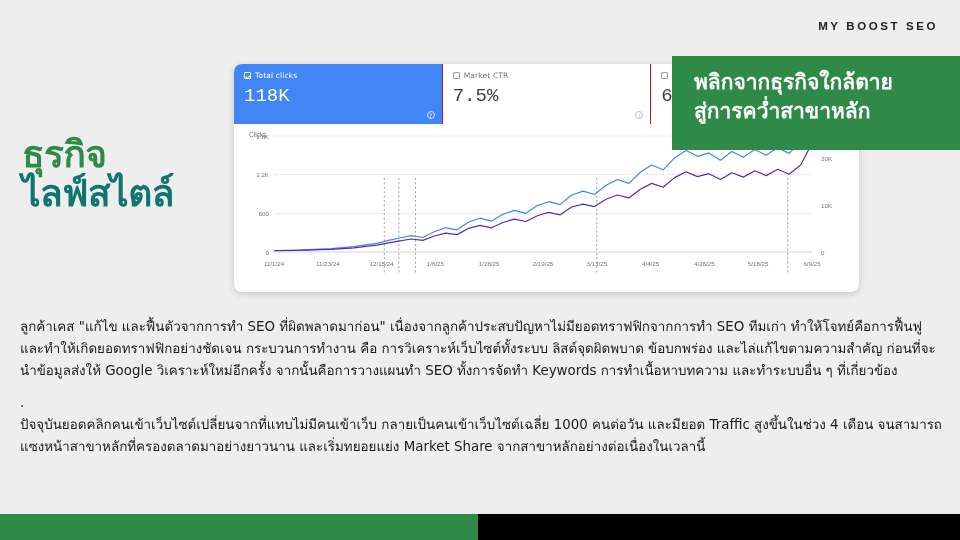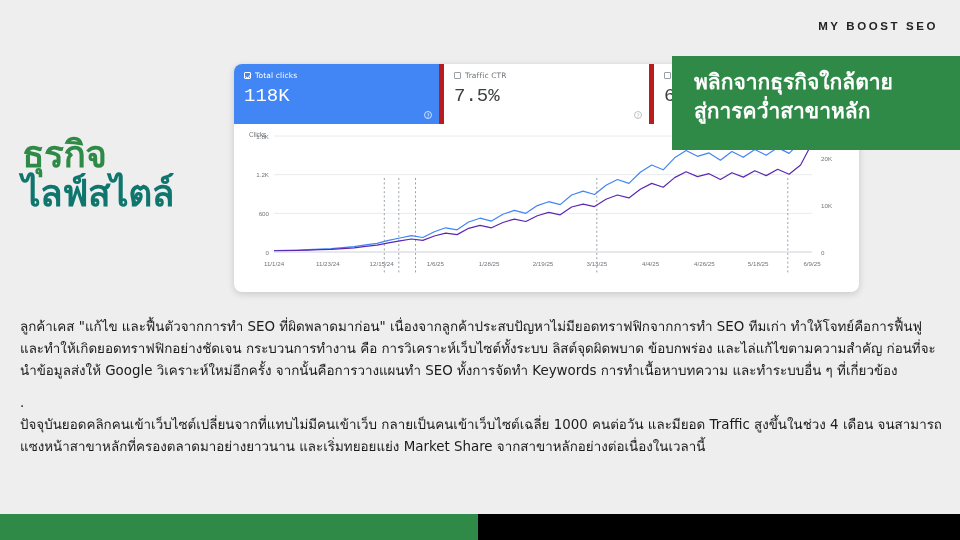--- a/index.html
+++ b/index.html
@@ -62,21 +62,21 @@
   .cards {
     display: flex;
     height: 60px;
     width: 100%;
   }
   .card {
     position: relative;
     flex: 1 1 0;
     padding: 8px 10px 0 10px;
     box-sizing: border-box;
-    border-right: 5px solid #b91c1c;
+    border-right: 1px solid #b91c1c;
   }
   .card:last-child { border-right: none; }
   .card .c-label {
     font-size: 7.5px;
     letter-spacing: 0.15px;
     display: flex;
     align-items: center;
     gap: 4px;
     line-height: 1;
     white-space: nowrap;
@@ -214,21 +214,21 @@
         <span>Total clicks</span>
       </div>
       <div class="c-value">118K</div>
       <div class="help">?</div>
     </div>
 
 
     <div class="card inactive">
       <div class="c-label">
         <span class="chk"></span>
-        <span>Traffic CTR</span>
+        <span>Market CTR</span>
       </div>
       <div class="c-value">7.5%</div>
       <div class="help">?</div>
     </div>
 
     <div class="card inactive">
       <div class="c-label">
         <span class="chk"></span>
         <span>Average position</span>
       </div>

